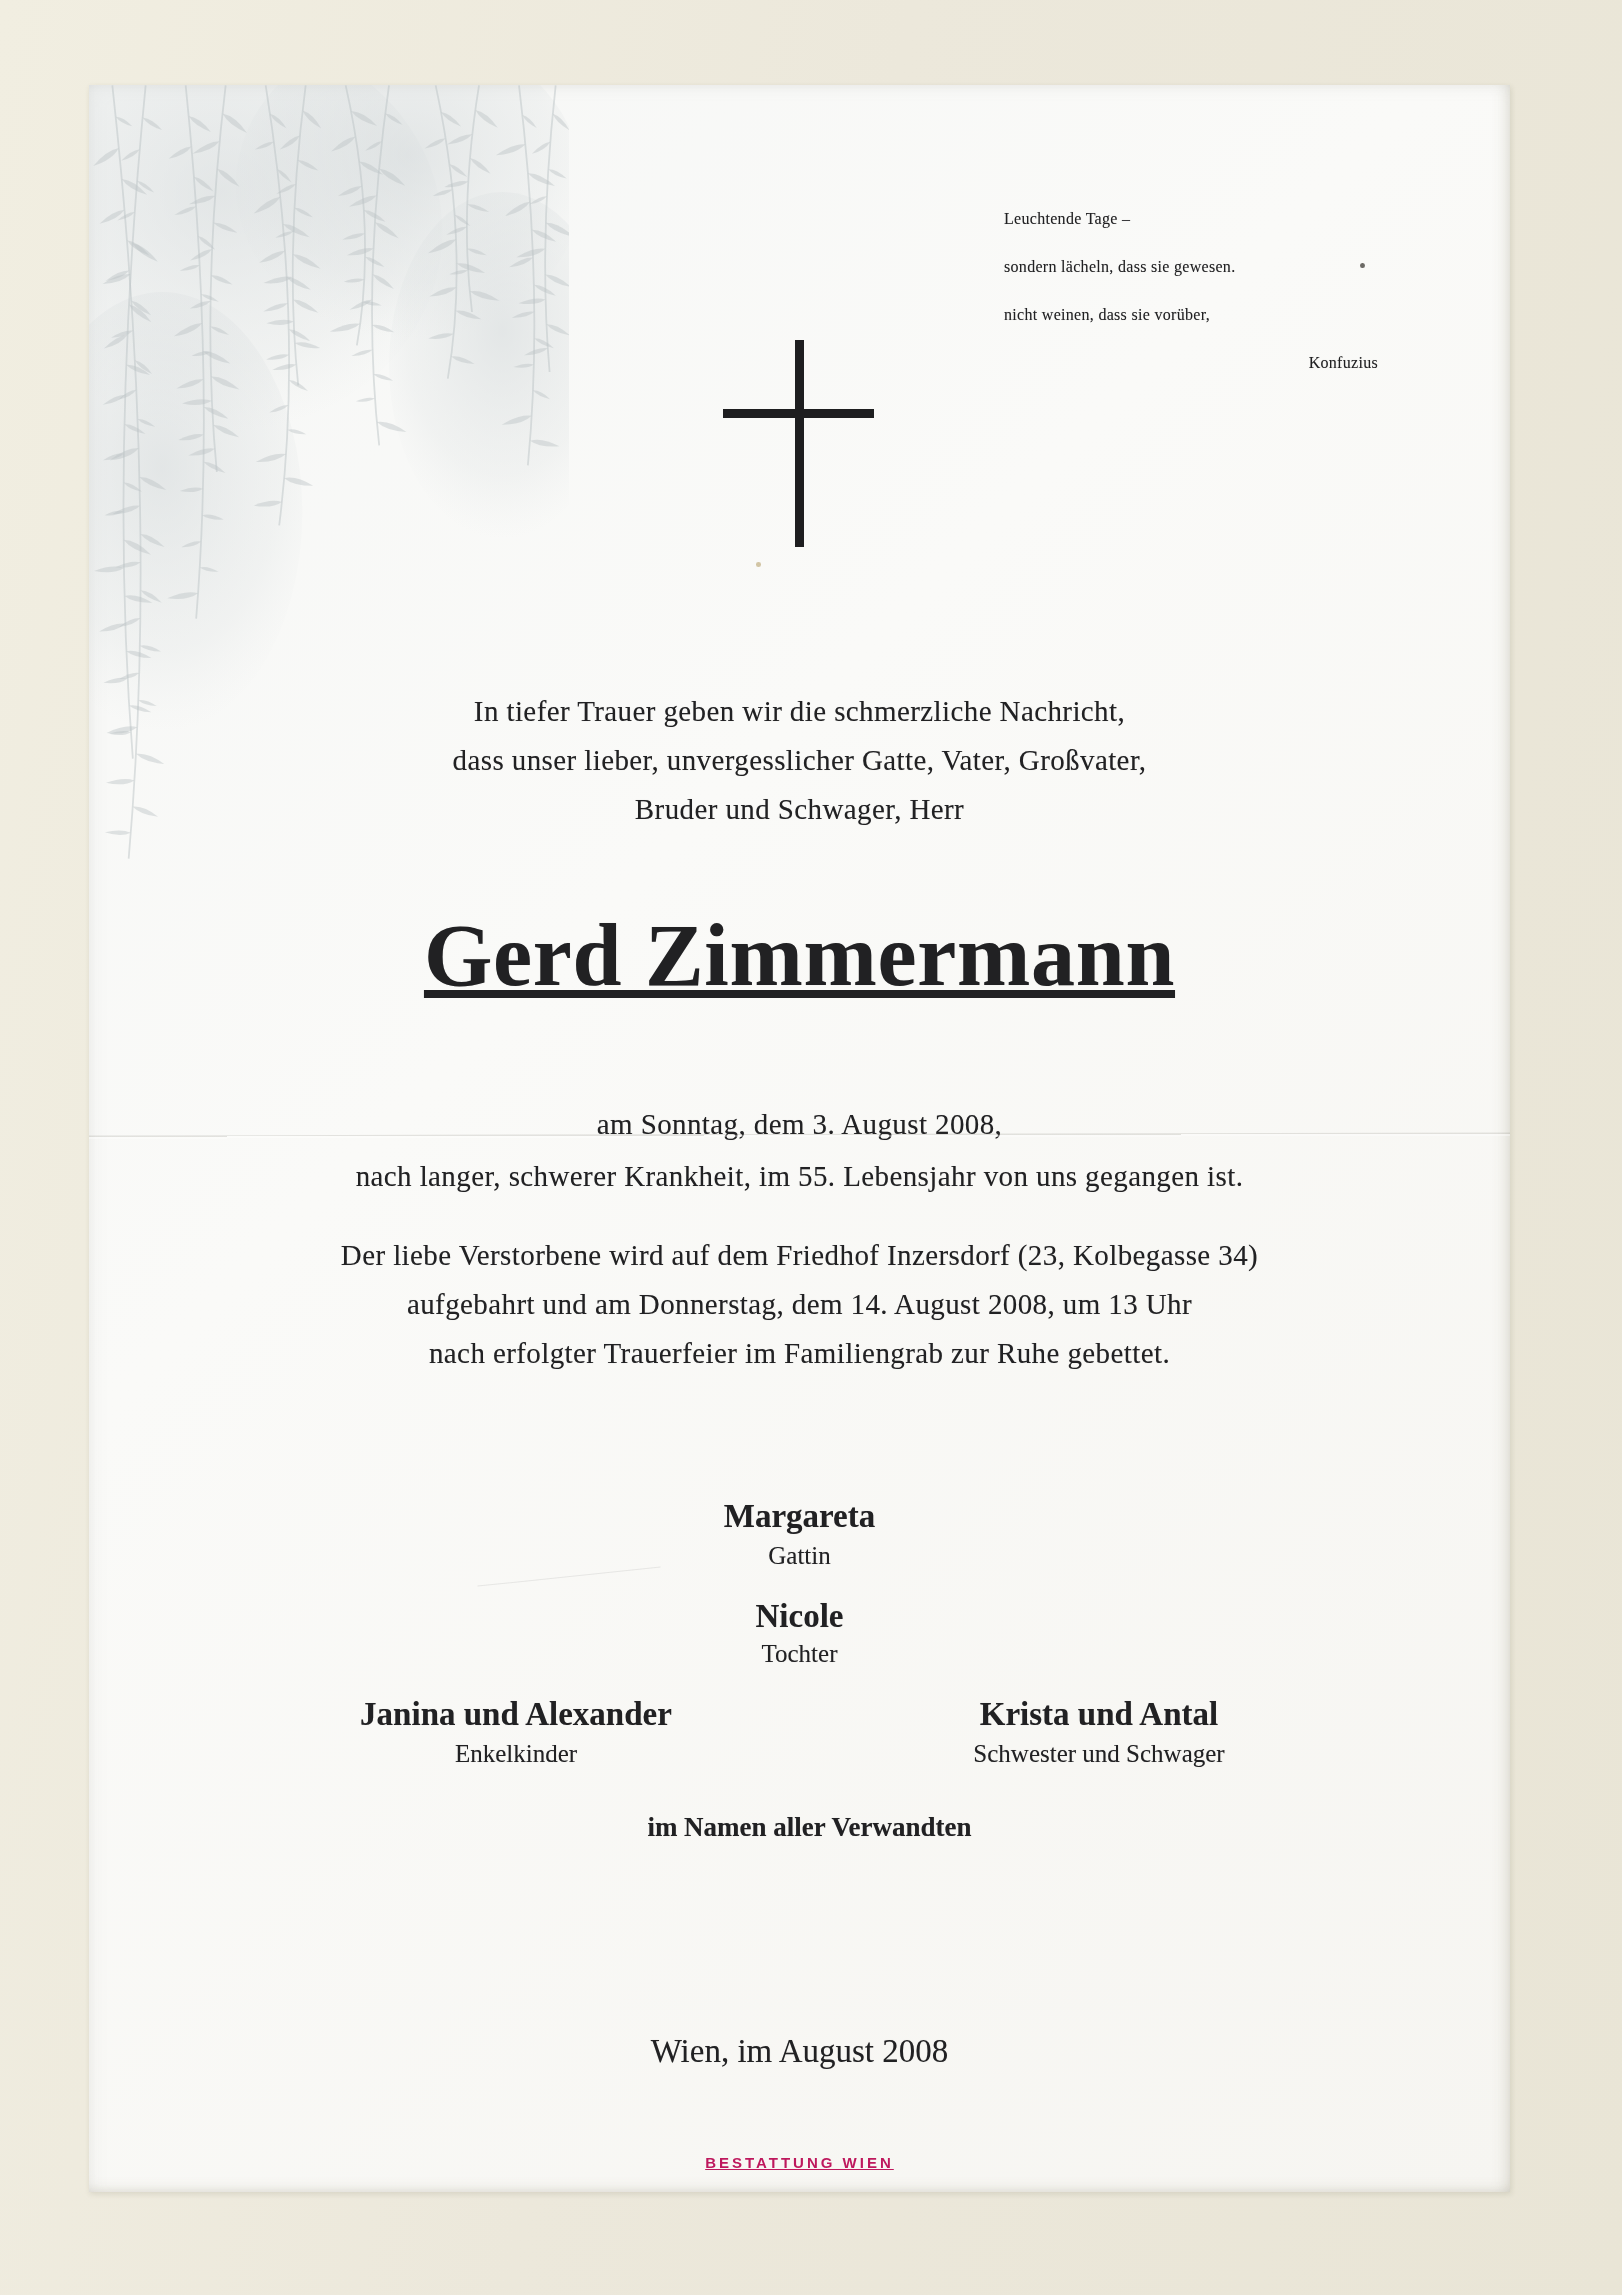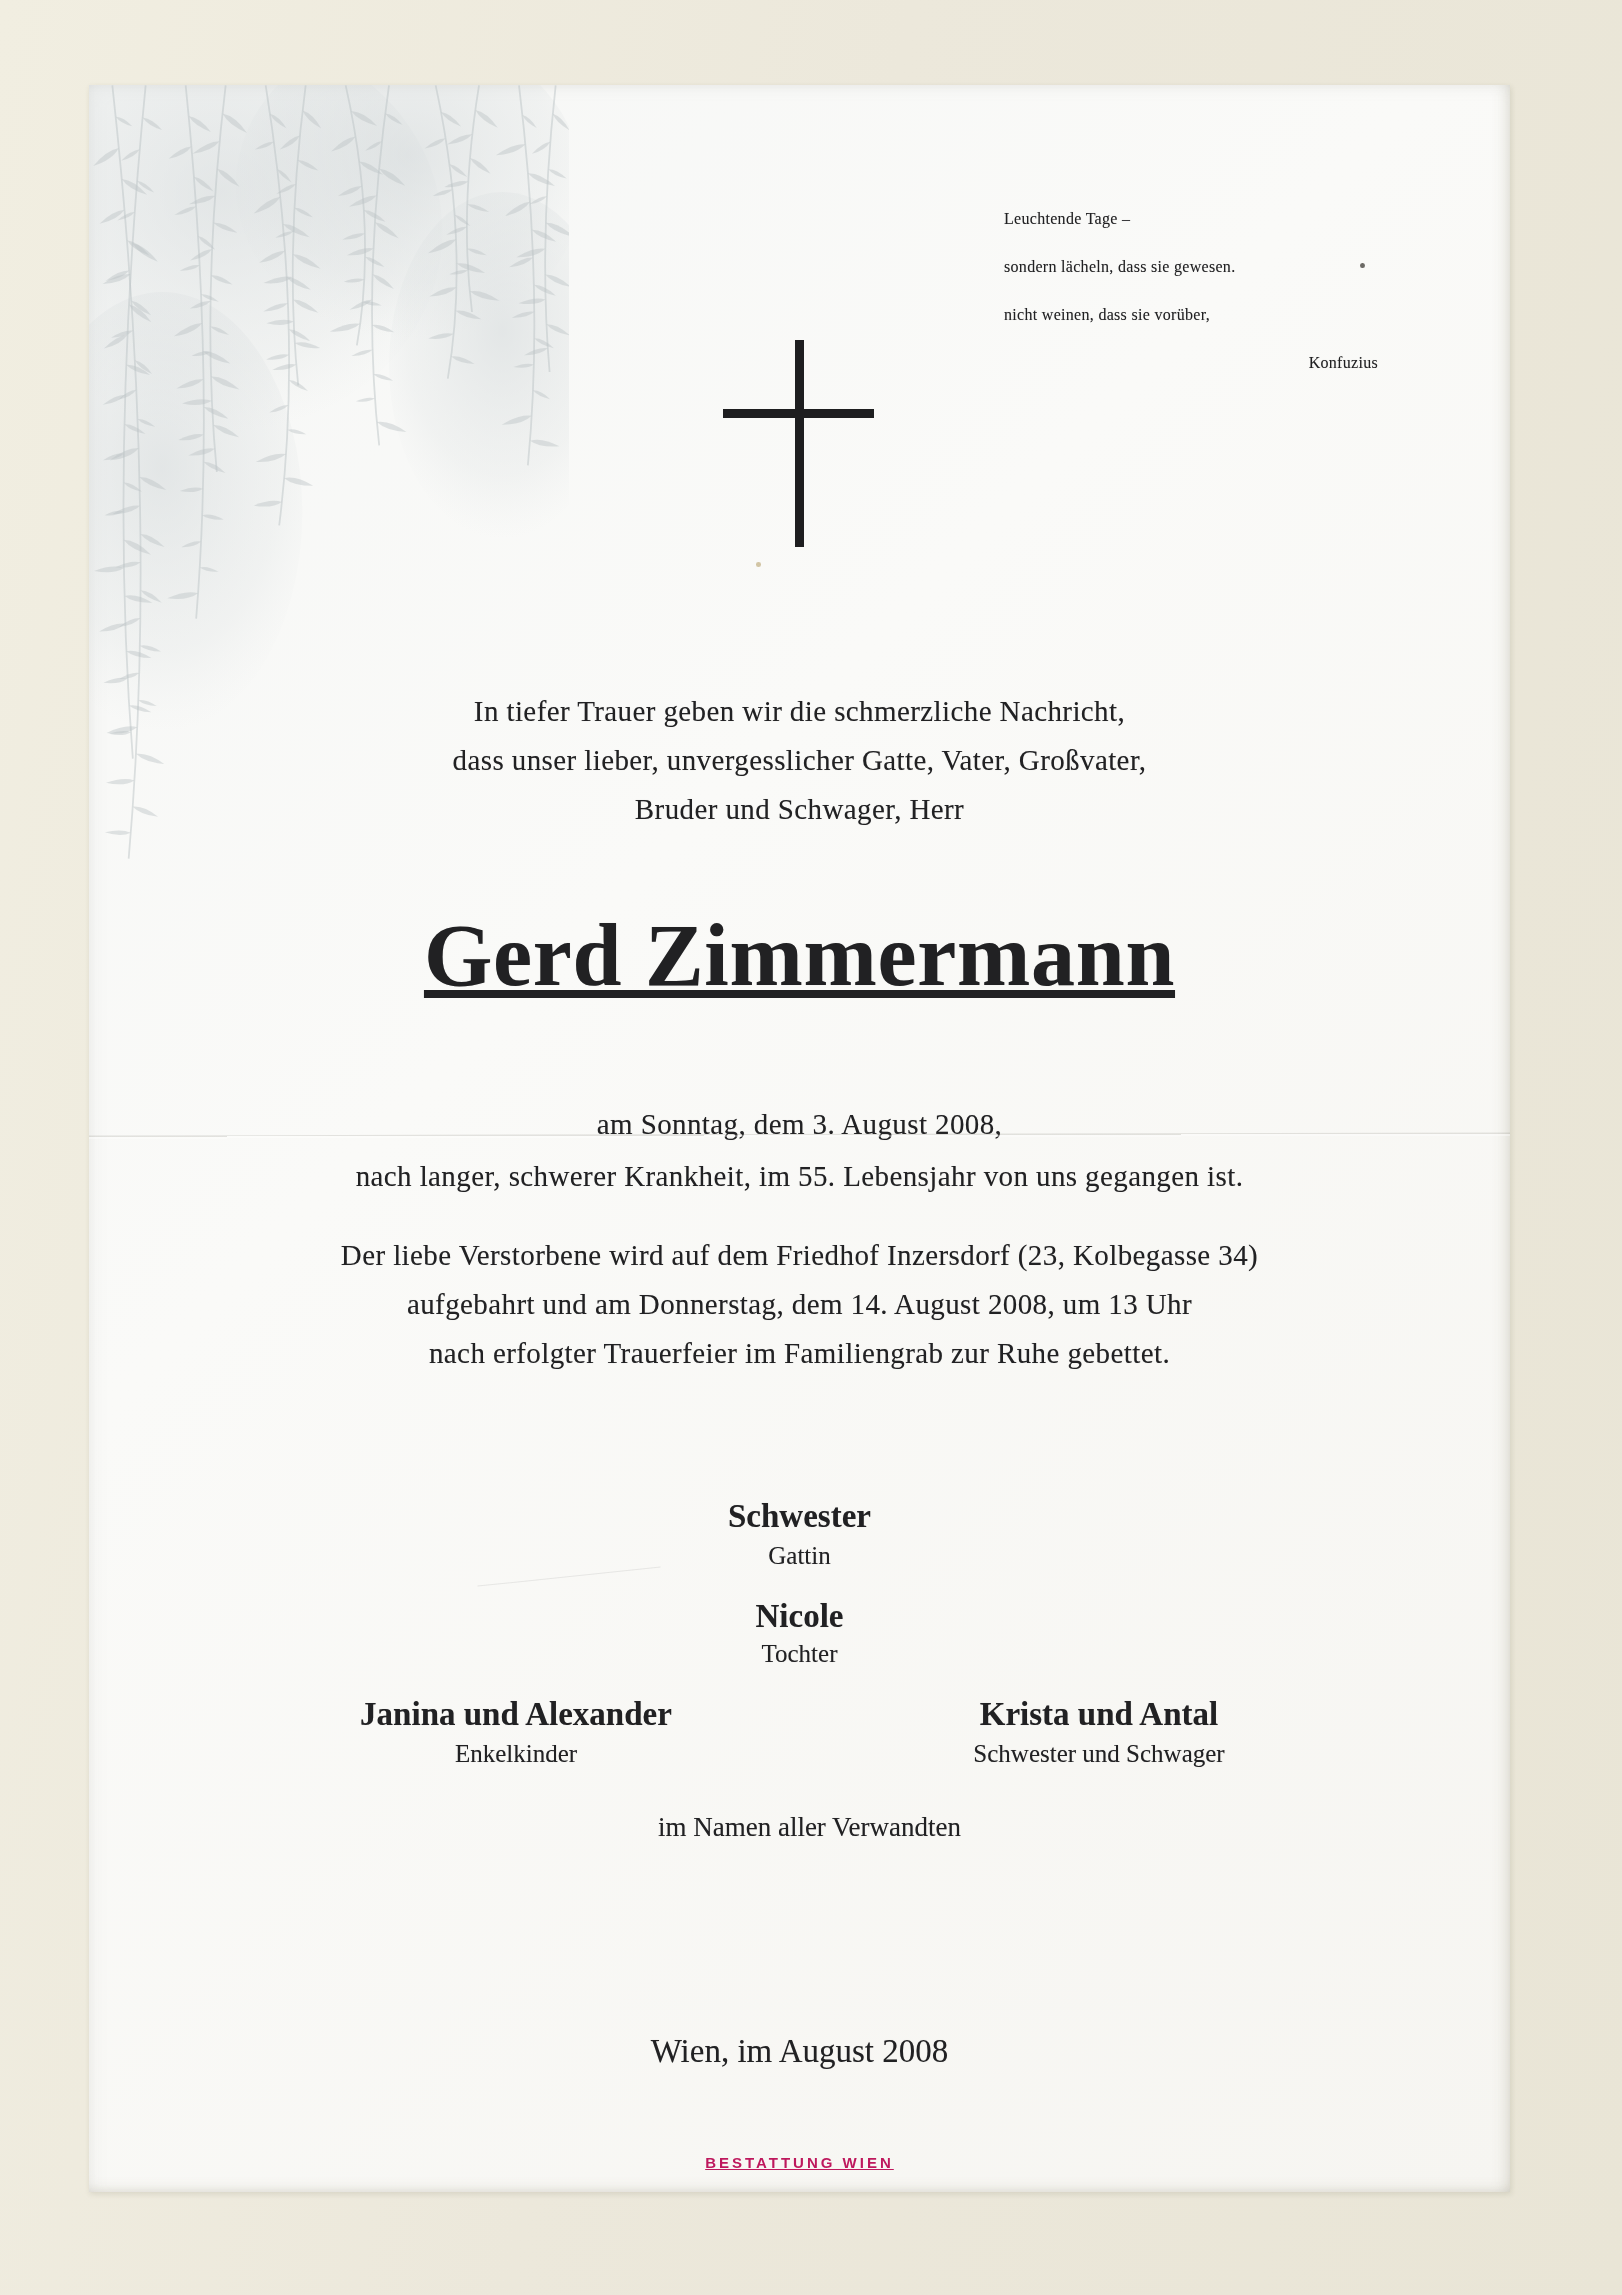--- a/index.html
+++ b/index.html
@@ -31,21 +31,21 @@
   .intro{top:687px;line-height:49px;}
   .deceased{
     top:912px;font-size:88px;font-weight:bold;line-height:88px;letter-spacing:0.7px;text-decoration:underline;
   }
   .death{top:1098px;line-height:52px;}
   .funeral{top:1231px;line-height:49px;}
   .m-name{font-size:33px;font-weight:bold;line-height:40px;}
   .m-rel{font-size:25px;line-height:32px;}
   .col-left{left:276px;width:480px;text-align:center;}
   .col-right{left:859px;width:480px;text-align:center;}
-  .closing{left:99px;width:1421px;text-align:center;top:1810px;font-size:27px;font-weight:normal;line-height:35px;}
+  .closing{left:99px;width:1421px;text-align:center;top:1810px;font-size:27px;font-weight:bold;line-height:35px;}
   .place-date{top:2030px;font-size:33px;line-height:43px;}
   .footer{
     top:2154px;font-size:15px;letter-spacing:3px;color:#be185d;
     font-family:"Liberation Sans", sans-serif;text-shadow:none;font-weight:bold;text-decoration:underline;
   }
   .crease{
     left:89px;top:1134px;width:1421px;height:4.7px;opacity:.65;transform:rotate(-.12deg);
     background:linear-gradient(180deg,rgba(130,128,118,.30) 0 1.3px,rgba(255,255,255,.55) 1.3px 3.3px,rgba(0,0,0,0) 3.3px);
   }
   .scratch{
@@ -289,21 +289,21 @@
 </div>
 
 <div class="abs crease"></div>
 
 <div class="abs centered body-par funeral ink">
   <div>Der liebe Verstorbene wird auf dem Friedhof Inzersdorf (23, Kolbegasse 34)</div>
   <div>aufgebahrt und am Donnerstag, dem 14. August 2008, um 13 Uhr</div>
   <div>nach erfolgter Trauerfeier im Familiengrab zur Ruhe gebettet.</div>
 </div>
 
-<div class="abs centered m-name ink" style="top:1496px;">Schwester</div>
+<div class="abs centered m-name ink" style="top:1496px;">Margareta</div>
 <div class="abs centered m-rel ink" style="top:1540px;">Gattin</div>
 
 <div class="abs centered m-name ink" style="top:1596px;">Nicole</div>
 <div class="abs centered m-rel ink" style="top:1638px;">Tochter</div>
 
 <div class="abs col-left m-name ink" style="top:1694px;">Janina und Alexander</div>
 <div class="abs col-left m-rel ink" style="top:1738px;">Enkelkinder</div>
 
 <div class="abs col-right m-name ink" style="top:1694px;">Krista und Antal</div>
 <div class="abs col-right m-rel ink" style="top:1738px;">Schwester und Schwager</div>

